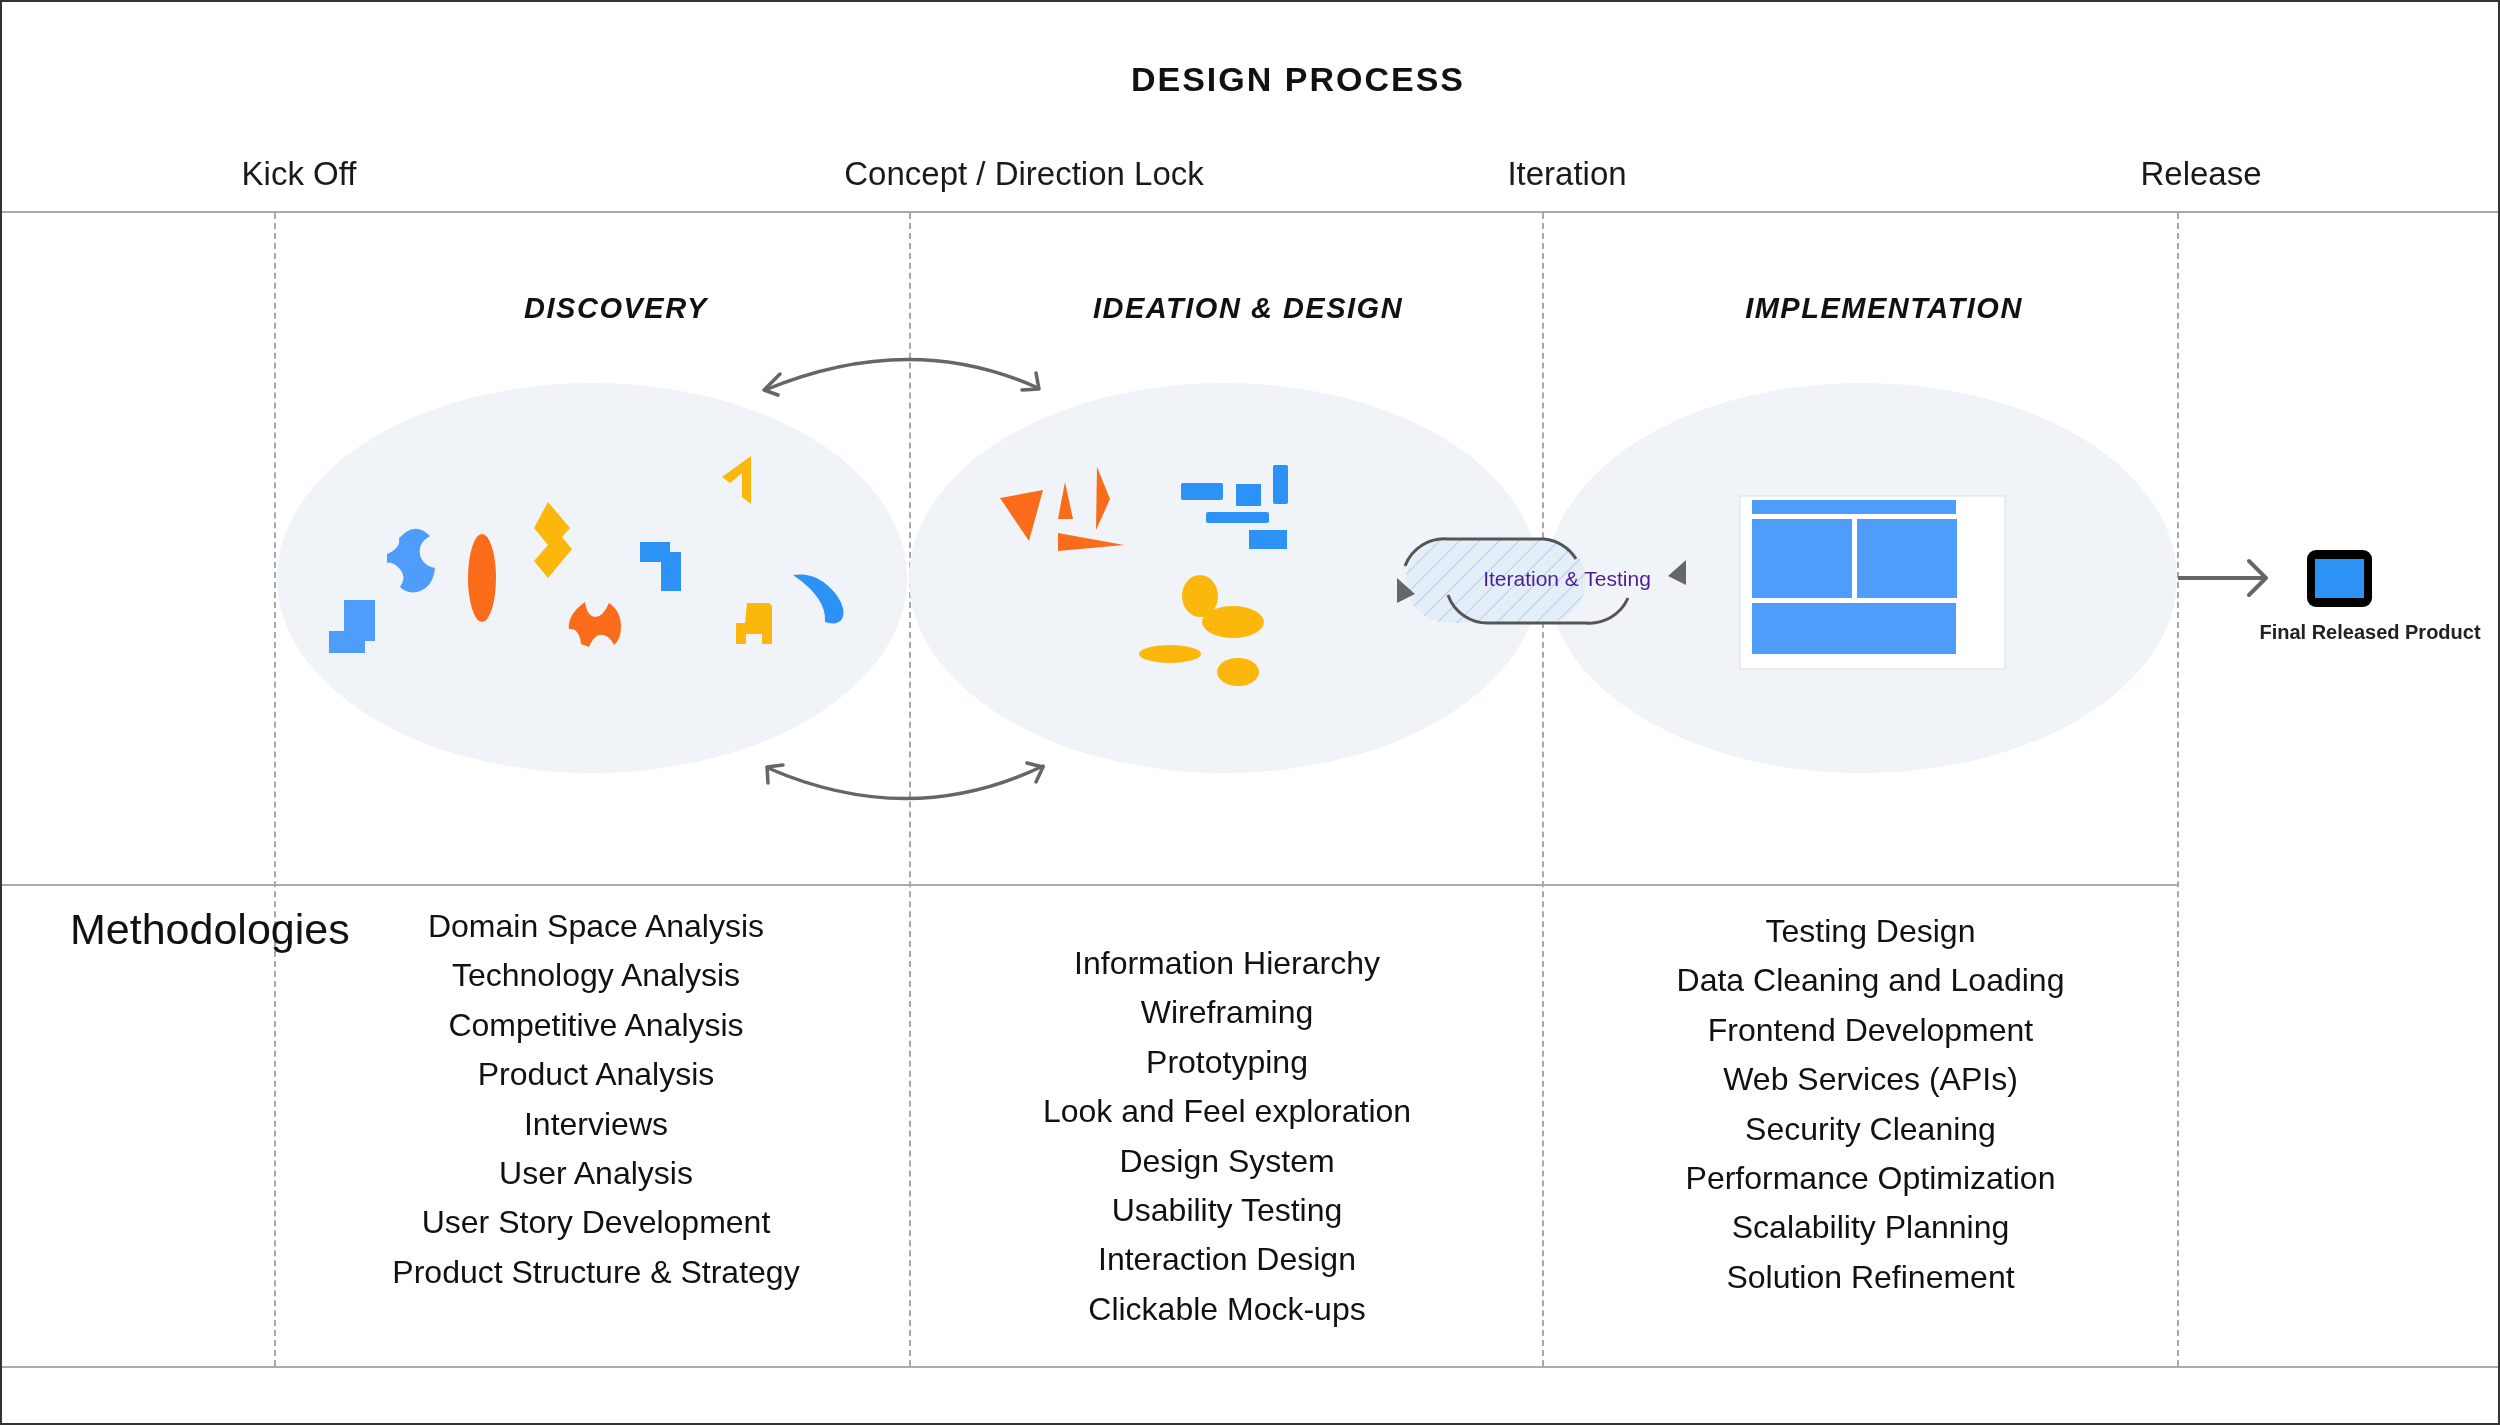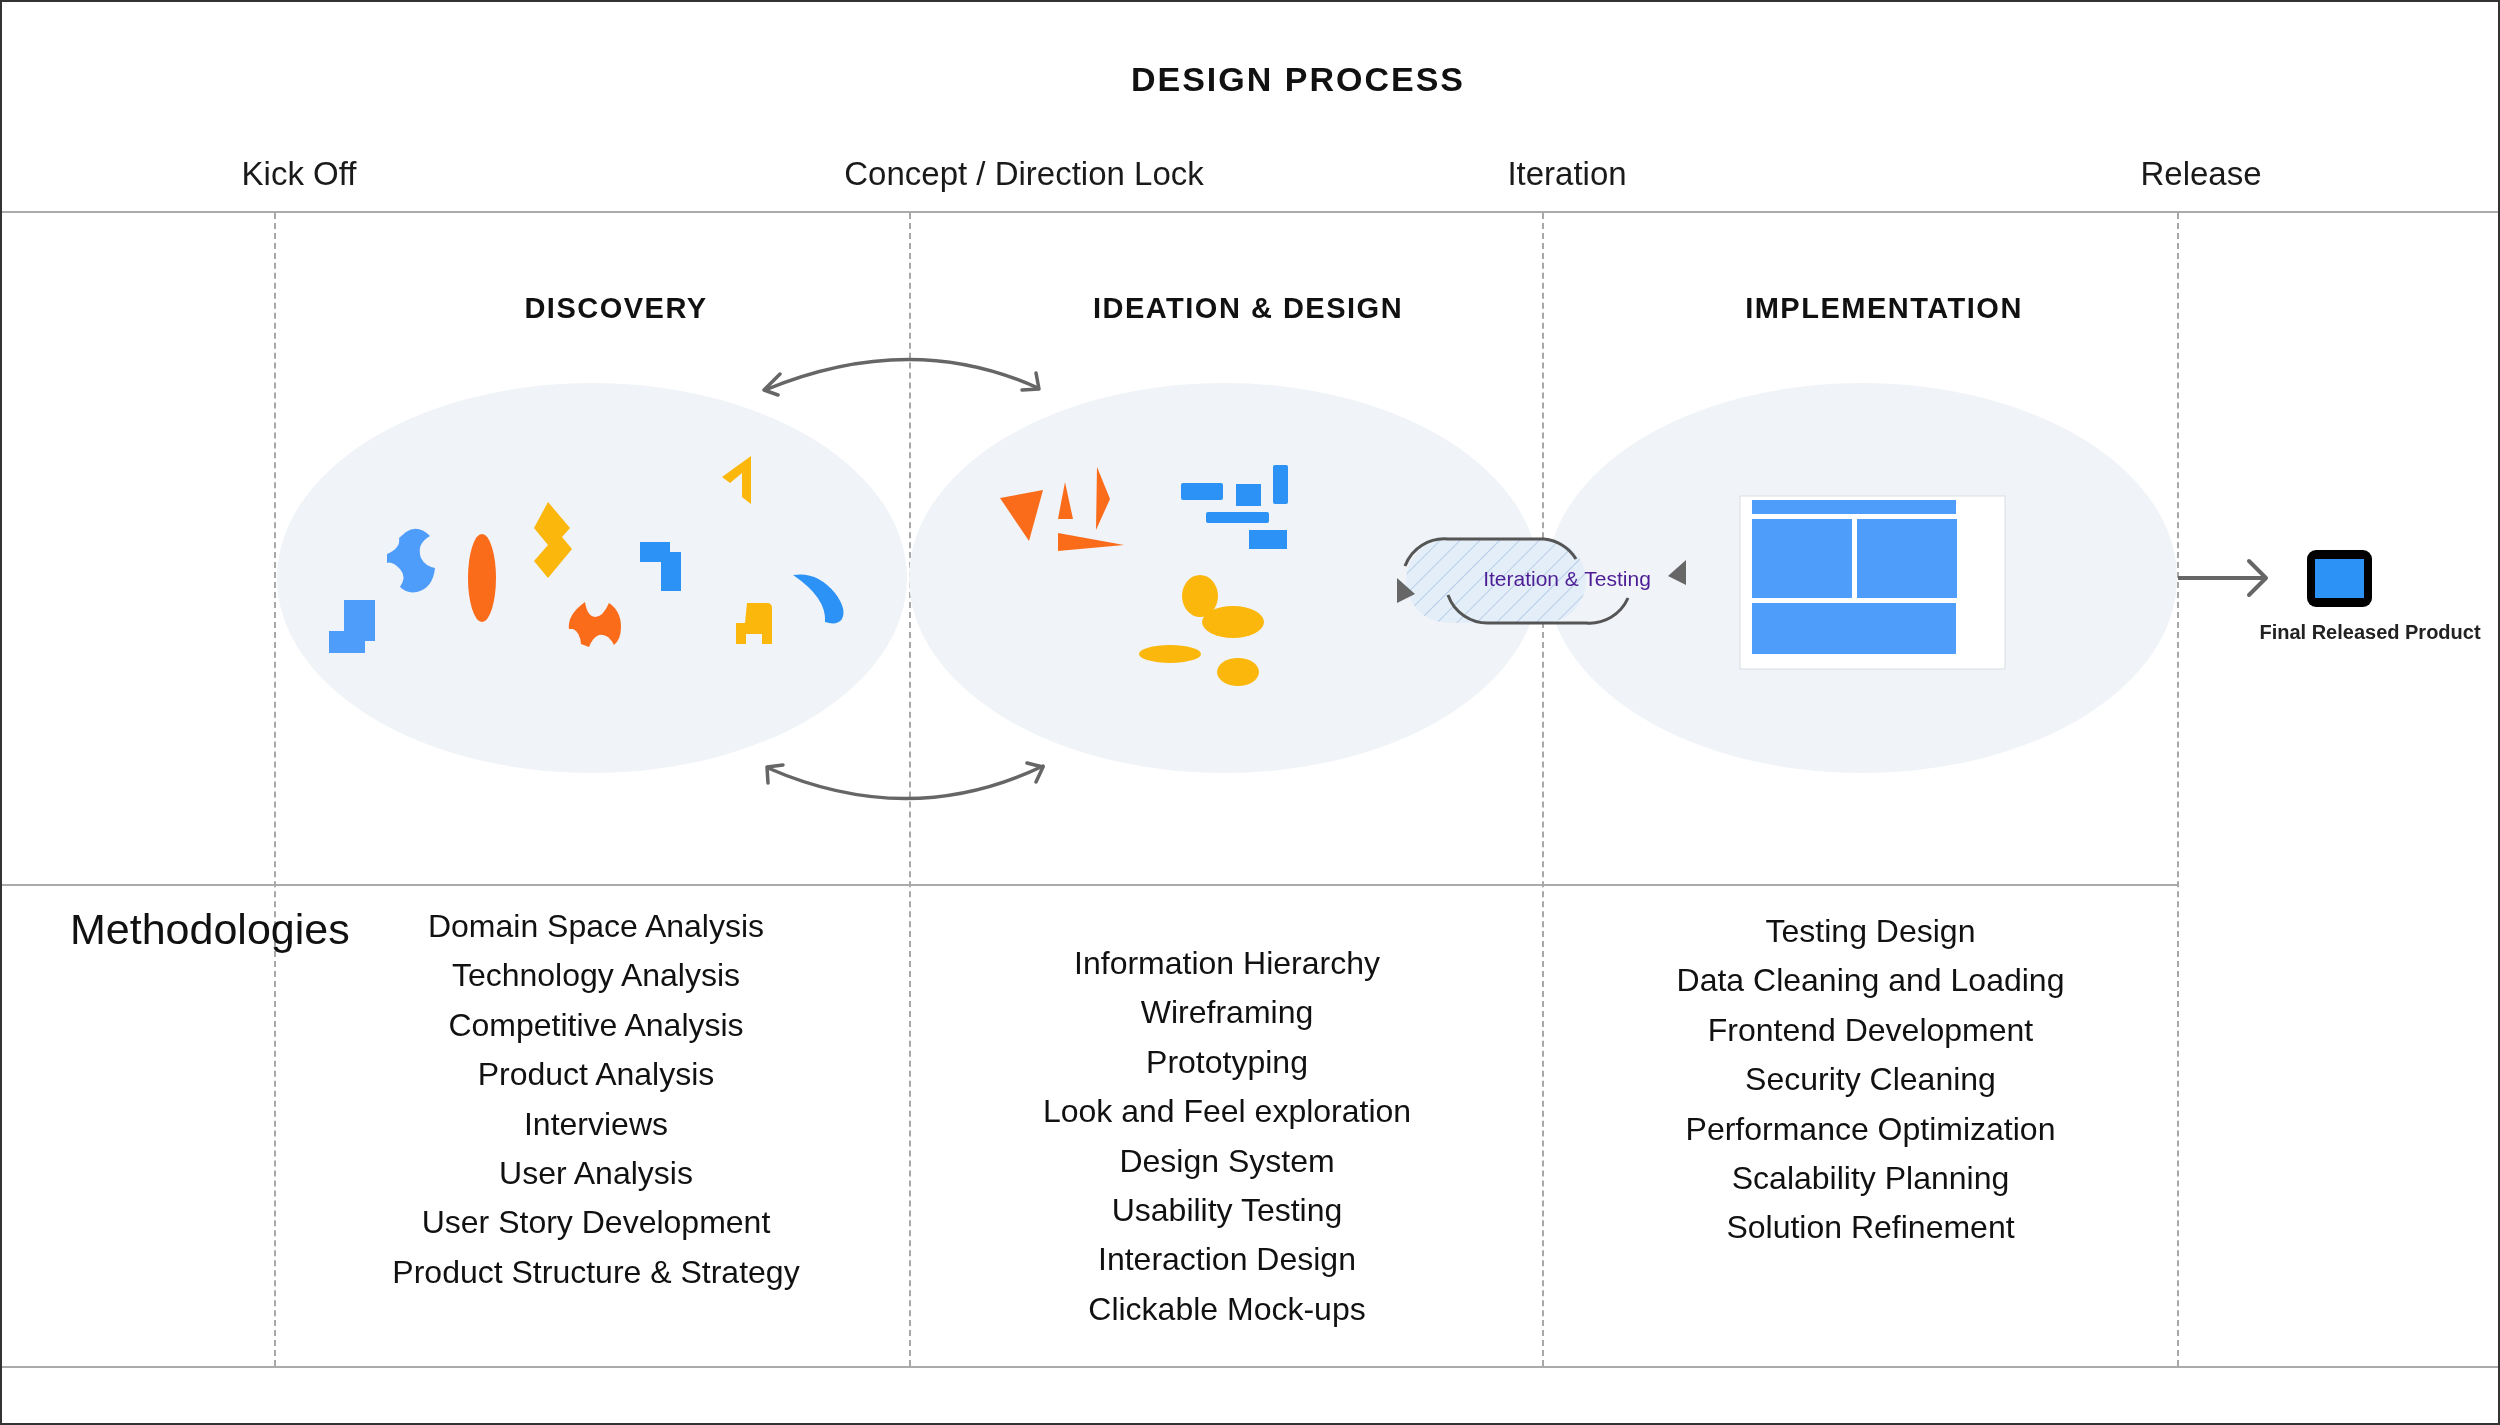--- a/index.html
+++ b/index.html
@@ -7,21 +7,21 @@
          font-family: "Liberation Sans", "DejaVu Sans", sans-serif; color: #111; }
   .frame { position: absolute; left: 0; top: 0; width: 2496px; height: 1421px;
            border: 2px solid #333; }
   .abs { position: absolute; padding-left: 48px; }
   .title { left: 0; width: 2500px; top: 60px; text-align: center; font-size: 34px;
            font-weight: bold; letter-spacing: 2px; color: #111; }
   .milestone { top: 155px; font-size: 33px; color: #1a1a1a; transform: translateX(-50%); white-space: nowrap; }
   .hline { position: absolute; height: 0; border-top: 2px solid #aaaaaa; }
   .vline { position: absolute; width: 0; border-left: 2px dashed #a8a8a8; }
   .phase-title { top: 292px; font-size: 29px; font-weight: bold; letter-spacing: 1.5px;
-                 transform: translateX(-50%); white-space: nowrap; }
+                 transform: translateX(-50%); white-space: nowrap; font-style: italic; }
   .meth-label { left: 22px; top: 905px; font-size: 43px; color: #111; }
   .meth-col { position: absolute; text-align: center; font-size: 32px; line-height: 49.4px; color: #111; }
   .meth-col div { white-space: nowrap; }
   .final-label { font-size: 20px; font-weight: bold; color: #222; transform: translateX(-50%); white-space: nowrap; }
   svg.diagram { position: absolute; left: 0; top: 0; }
 </style>
 </head>
 <body>
 
 <div class="frame"></div>
@@ -146,17 +146,18 @@
   <div>Design System</div>
   <div>Usability Testing</div>
   <div>Interaction Design</div>
   <div>Clickable Mock-ups</div>
 </div>
 
 <div class="meth-col" style="left:1545px; width:651px; top:907px;">
   <div>Testing Design</div>
   <div>Data Cleaning and Loading</div>
   <div>Frontend Development</div>
+  <div>Web Services (APIs)</div>
   <div>Security Cleaning</div>
   <div>Performance Optimization</div>
   <div>Scalability Planning</div>
   <div>Solution Refinement</div>
 </div>
 
 </body></html>

